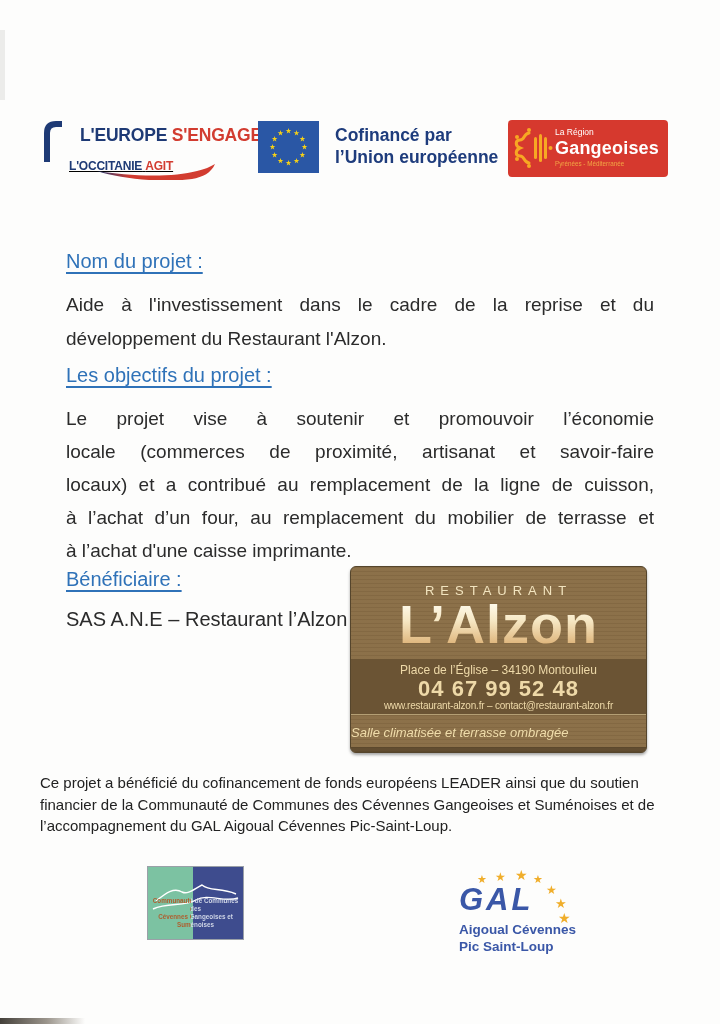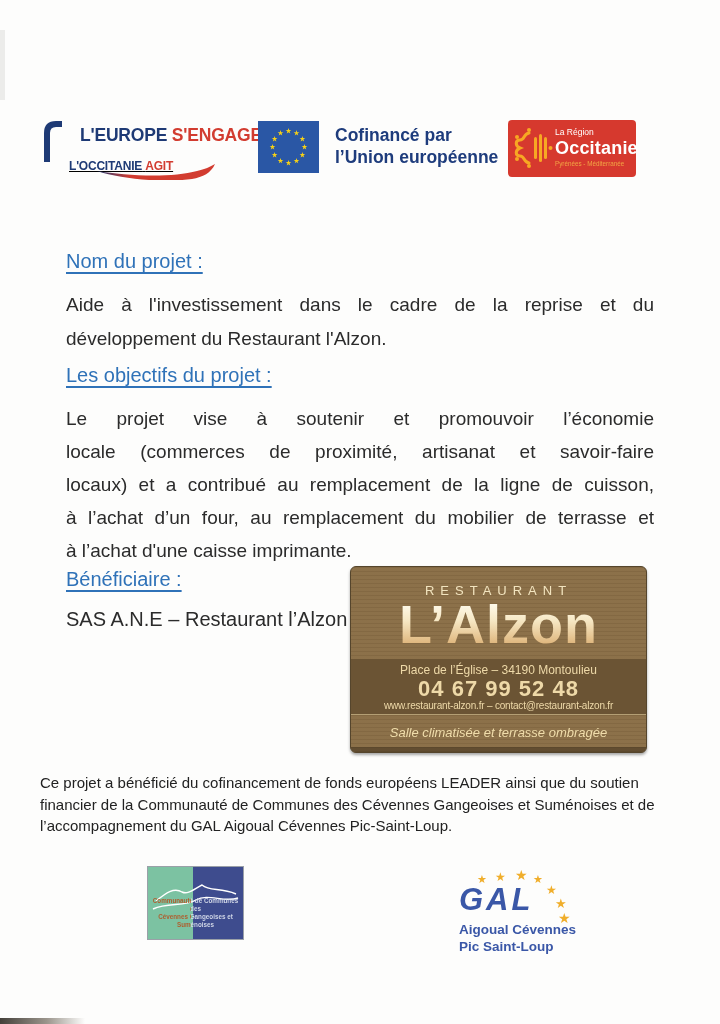--- a/index.html
+++ b/index.html
@@ -19,21 +19,21 @@
   .logo-europe .blue { color:#1e3a75;text-align:center; }
   .logo-europe .red  { color:#d23c30; }
   .logo-europe .swoosh { position:absolute; left:54px; top:48px; }
 
   .logo-eu { position:absolute; left:258px; top:119px; width:240px; height:56px; }
   .logo-eu .flag { position:absolute; left:0; top:2px; }
   .logo-eu .caption { position:absolute; left:77px; top:5px; color:#1e3c7c;
     font-weight:bold; font-size:17.5px; line-height:22px; white-space:nowrap; }
 
   .logo-occ { position:absolute; left:508px; top:120px; width:128px; height:57px;
-    background:#d6392e; border-radius:4px; }
+    background:#d6392e; border-radius:4px;padding-left:32px; }
   .logo-occ svg { position:absolute; left:3px; top:4px; }
   .logo-occ .txt { position:absolute; left:47px; top:7px; color:#fff; }
   .logo-occ .r1 { font-size:8.5px; }
   .logo-occ .r2 { font-size:18px; font-weight:bold; letter-spacing:0.2px; margin-top:1px; }
   .logo-occ .r3 { font-size:6.3px; color:#f2a544; margin-top:1px; white-space:nowrap; }
 
   
   .heading { position:absolute; left:66px; color:#2f72b8; font-size:20px; font-weight:normal;
     text-decoration:underline; text-underline-offset:4px; text-decoration-thickness:1.5px;
     white-space:nowrap; }
@@ -56,21 +56,21 @@
     font-size:13px; letter-spacing:6px; color:#f2e4bf; }
   .card .name { position:absolute; top:26px; left:0; width:100%; text-align:center;
     font-size:54px; font-weight:bold; letter-spacing:1px;
     background:linear-gradient(180deg,#fffdf2 12%,#f6e7c3 45%,#d9a96a 92%);
     -webkit-background-clip:text; background-clip:text; color:transparent; }
   .card .band { position:absolute; top:92px; left:0; width:100%; height:55px;
     background:#6b5434; border-bottom:1px solid rgba(240,220,170,0.55); text-align:center; }
   .card .addr  { font-size:12px; margin-top:4px; }
   .card .phone { font-size:22px; font-weight:bold; letter-spacing:1px; line-height:23px; }
   .card .web   { font-size:10px; letter-spacing:-0.2px; white-space:nowrap; }
-  .card .tagline { position:absolute; top:158px; left:0; width:100%; text-align:center;
+  .card .tagline { position:absolute; top:158px; left:0; width:100%; 
     font-style:italic; font-size:13px; color:#f0ddab; }
 
   
   .footnote { position:absolute; left:40px; top:772px; width:640px; 
     color:#222; font-size:15px; }
   .cline { line-height:21.5px; }
 
   
   .logo-cdc { position:absolute; left:147px; top:866px; width:95px; height:72px;
     border:1px solid #9aa0a8; display:flex; overflow:hidden; }
@@ -158,21 +158,21 @@
       <circle cx="6" cy="13" r="2" fill="#f7a823"></circle>
       <circle cx="6" cy="35" r="2" fill="#f7a823"></circle>
       <circle cx="18" cy="42" r="2" fill="#f7a823"></circle>
       <rect x="23" y="13" width="3" height="22" rx="1.5" fill="#f7a823"></rect>
       <rect x="28" y="10" width="3" height="28" rx="1.5" fill="#f7a823"></rect>
       <rect x="33" y="13" width="3" height="22" rx="1.5" fill="#f7a823"></rect>
       <circle cx="39.5" cy="24" r="2" fill="#f7a823"></circle>
     </svg>
     <div class="txt">
       <div class="r1">La Région</div>
-      <div class="r2">Occitanie</div>
+      <div class="r2">Gangeoises</div>
       <div class="r3">Pyrénées - Méditerranée</div>
     </div>
   </div>
 
   <div class="heading" style="top:250px">Nom du projet :</div>
   <div id="p1" class="bodytext" style="top:288px">
       <div class="jline">Aide à l'investissement dans le cadre de la reprise et du</div>
       <div class="jline last">développement du Restaurant l'Alzon.</div>
     </div>
 

